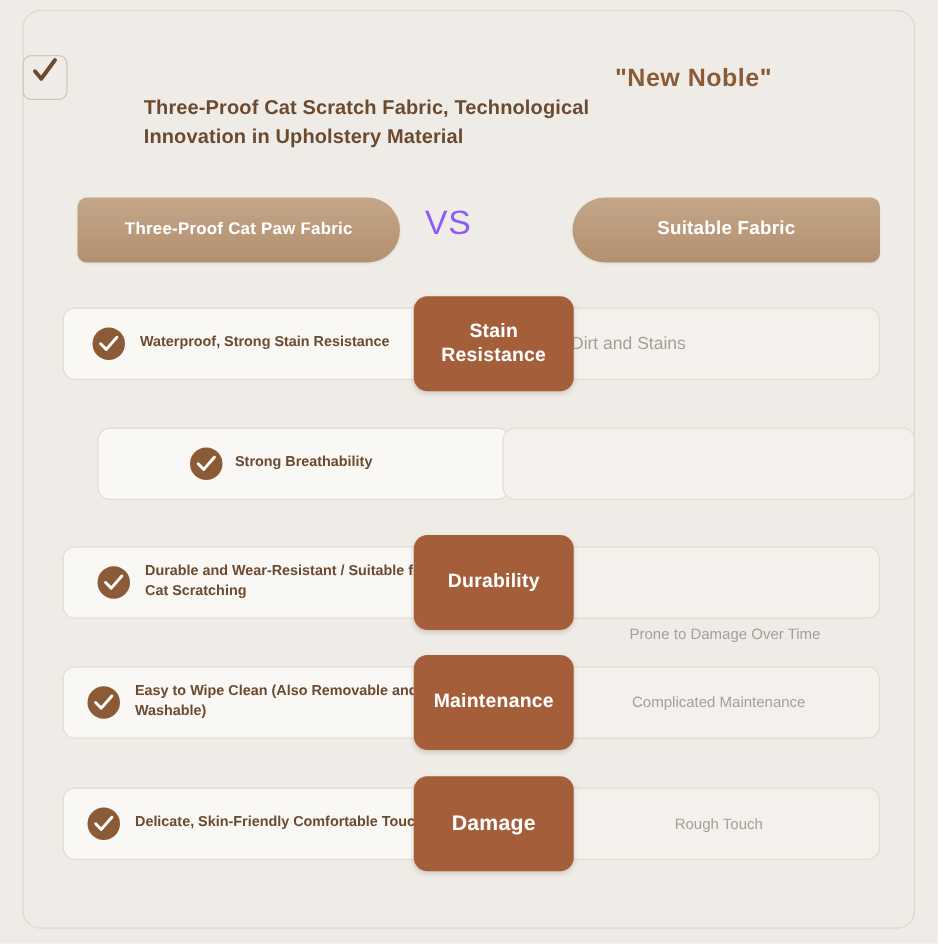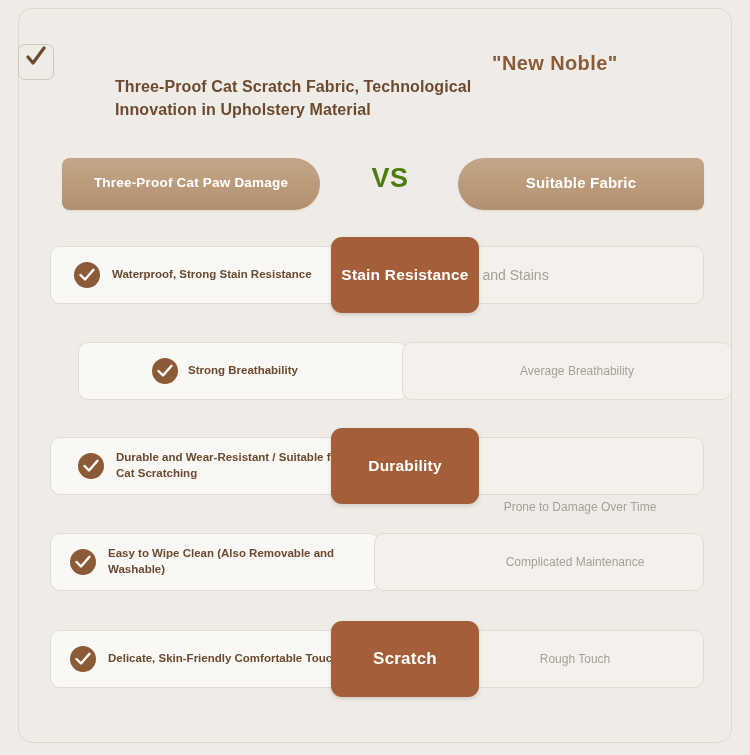--- a/index.html
+++ b/index.html
@@ -119,24 +119,23 @@
     font-size: 15px;
     font-weight: bold;
     color: #ffffff;
     letter-spacing: 0.2px;
   }
   .vs {
     position: absolute;
     left: 340px;
     top: 163px;
     width: 100px;
-    text-align: center;
     font-size: 27px;
-    font-weight: bold;
-    color: #4d7c0f;
+    font-weight: normal;
+    color: #8b5cf6;
     letter-spacing: 0.5px;
   }
 
   
   .row {
     position: absolute;
     left: 50px;
     width: 654px;
     height: 58px;
   }
@@ -195,21 +194,20 @@
   }
   .row .center-chip {
     position: absolute;
     left: 281px;
     top: -9px;
     width: 128px;
     height: 76px;
     background: #a45f3a;
     border-radius: 11px;
     box-shadow: 0 2px 4px rgba(90,55,30,0.18);
-    padding-left: 20px;
   }
   .row .center-chip span {
     position: absolute;
     left: 0; right: 0;
     top: 50%;
     transform: translateY(-50%);
     text-align: center;
     font-size: 15.5px;
     font-weight: bold;
     color: #ffffff;
@@ -263,21 +261,21 @@
   <div class="header"></div>
   <div class="header-check">
     <svg class="tick" viewBox="0 0 20 22">
       <path d="M2 11 L7 17 L18 2" stroke="#6b4a2f" stroke-width="3.2" fill="none" stroke-linecap="round" stroke-linejoin="round"></path>
     </svg>
   </div>
   <div class="header-title">Three-Proof Cat Scratch Fabric, Technological Innovation in Upholstery Material</div>
   <div class="header-badge">"New Noble"</div>
 
   <div class="col-head-left">
-    <div class="label">Three-Proof Cat Paw Damage</div>
+    <div class="label">Three-Proof Cat Paw Fabric</div>
   </div>
   <div class="vs">VS</div>
   <div class="col-head-right">
     <div class="label">Suitable Fabric</div>
   </div>
 
   <div class="row row-0">
     <div class="left-pill"></div>
     <div class="right-pill"></div>
     <div class="check">
@@ -294,21 +292,20 @@
 
   <div class="row row-1">
     <div class="left-pill"></div>
     <div class="right-pill"></div>
     <div class="check" style="left:74px;">
       <svg width="16" height="14" viewBox="0 0 16 14">
           <path d="M1.5 7 L6 11.5 L14.5 1.8" stroke="#ffffff" stroke-width="2.4" fill="none" stroke-linecap="round" stroke-linejoin="round"></path>
         </svg>
     </div>
     <div class="left-text align-mid" style="left:110px; width:200px;">Strong Breathability</div>
-    <div class="right-text align-mid" style="left:352px; width:294px; text-align:center;">Average Breathability</div>
   </div>
 
   <div class="row row-2">
     <div class="left-pill"></div>
     <div class="right-pill"></div>
     <div class="check" style="left:28px;">
       <svg width="16" height="14" viewBox="0 0 16 14">
           <path d="M1.5 7 L6 11.5 L14.5 1.8" stroke="#ffffff" stroke-width="2.4" fill="none" stroke-linecap="round" stroke-linejoin="round"></path>
         </svg>
     </div>
@@ -322,29 +319,32 @@
   <div class="row row-3">
     <div class="left-pill"></div>
     <div class="right-pill"></div>
     <div class="check" style="left:20px;">
       <svg width="16" height="14" viewBox="0 0 16 14">
           <path d="M1.5 7 L6 11.5 L14.5 1.8" stroke="#ffffff" stroke-width="2.4" fill="none" stroke-linecap="round" stroke-linejoin="round"></path>
         </svg>
     </div>
     <div class="left-text align-mid" style="left:58px; width:255px;">Easy to Wipe Clean (Also Removable and Washable)</div>
     <div class="right-text align-mid" style="left:400px; width:250px; text-align:center;">Complicated Maintenance</div>
+    <div class="center-chip">
+      <span>Maintenance</span>
+    </div>
   </div>
 
   <div class="row row-4">
     <div class="left-pill"></div>
     <div class="right-pill"></div>
     <div class="check" style="left:20px;">
       <svg width="16" height="14" viewBox="0 0 16 14">
           <path d="M1.5 7 L6 11.5 L14.5 1.8" stroke="#ffffff" stroke-width="2.4" fill="none" stroke-linecap="round" stroke-linejoin="round"></path>
         </svg>
     </div>
     <div class="left-text align-mid" style="left:58px; width:245px;">Delicate, Skin-Friendly Comfortable Touch</div>
     <div class="right-text align-mid" style="left:400px; width:250px; text-align:center;">Rough Touch</div>
     <div class="center-chip">
-      <span style="font-size:17px;">Scratch</span>
+      <span style="font-size:17px;">Damage</span>
     </div>
   </div>
 </div>
 
 </body></html>

